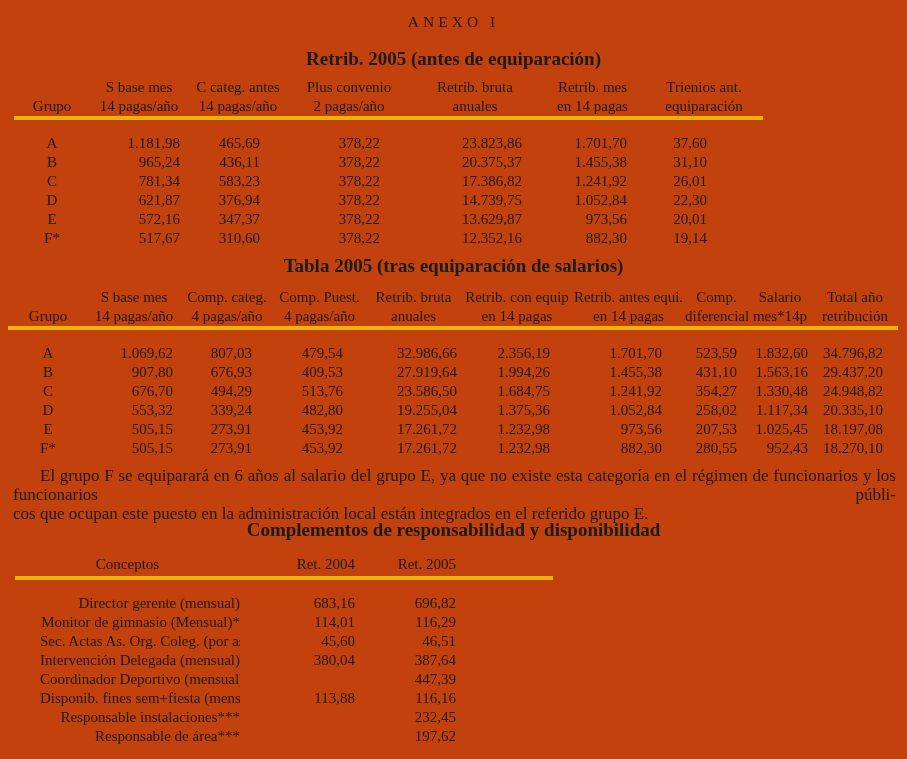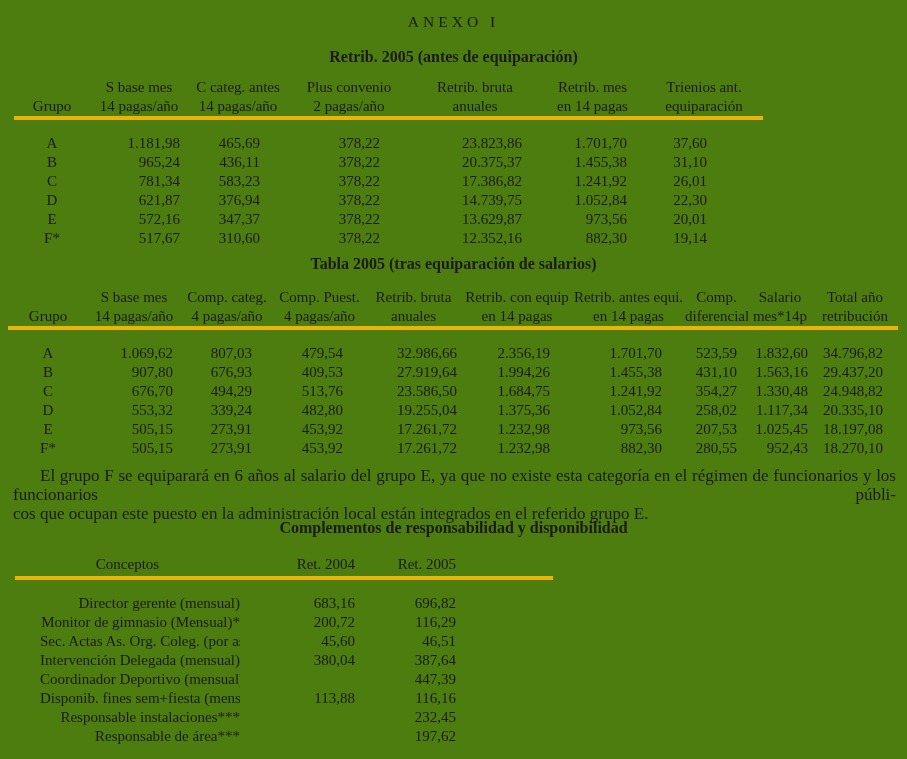--- a/index.html
+++ b/index.html
@@ -3,25 +3,25 @@
 <meta charset="utf-8">
 <style>
   * { box-sizing: border-box; }
   html, body { margin: 0; padding: 0; }
   body {
     width: 907px; height: 759px;
     background: #ffffff;
     font-family: "Liberation Serif", "DejaVu Serif", serif;
     color: #1b1b1b;
   }
-  .page { position: relative; width: 907px; height: 759px; overflow: hidden; background: #4d7c0f; }
+  .page { position: relative; width: 907px; height: 759px; overflow: hidden; background: #c2410c; }
 
   .centered { position: absolute; left: 0; width: 907px; text-align: center; }
   .anexo-title { top: 13px; font-size: 15.5px; letter-spacing: 4px; }
-  .sect-title { font-weight: bold; font-size: 16px; }
+  .sect-title { font-weight: bold; font-size: 19px; }
   .t1-title { top: 48px; }
   .t2-title { top: 255px; }
   .t3-title { top: 519px; }
 
   table.tbl {
     position: absolute;
     border-collapse: collapse;
     table-layout: fixed;
     font-size: 15px;
   }
@@ -352,21 +352,21 @@
           <td colspan="4"></td>
         </tr>
       <tr>
         <td>Director gerente (mensual)</td>
           <td>683,16</td>
           <td>696,82</td>
           <td></td>
       </tr>
       <tr>
         <td>Monitor de gimnasio (Mensual)*</td>
-          <td>200,72</td>
+          <td>114,01</td>
           <td>116,29</td>
           <td></td>
       </tr>
       <tr>
         <td>Sec. Actas As. Org. Coleg. (por asamblea)</td>
           <td>45,60</td>
           <td>46,51</td>
           <td></td>
       </tr>
       <tr>

